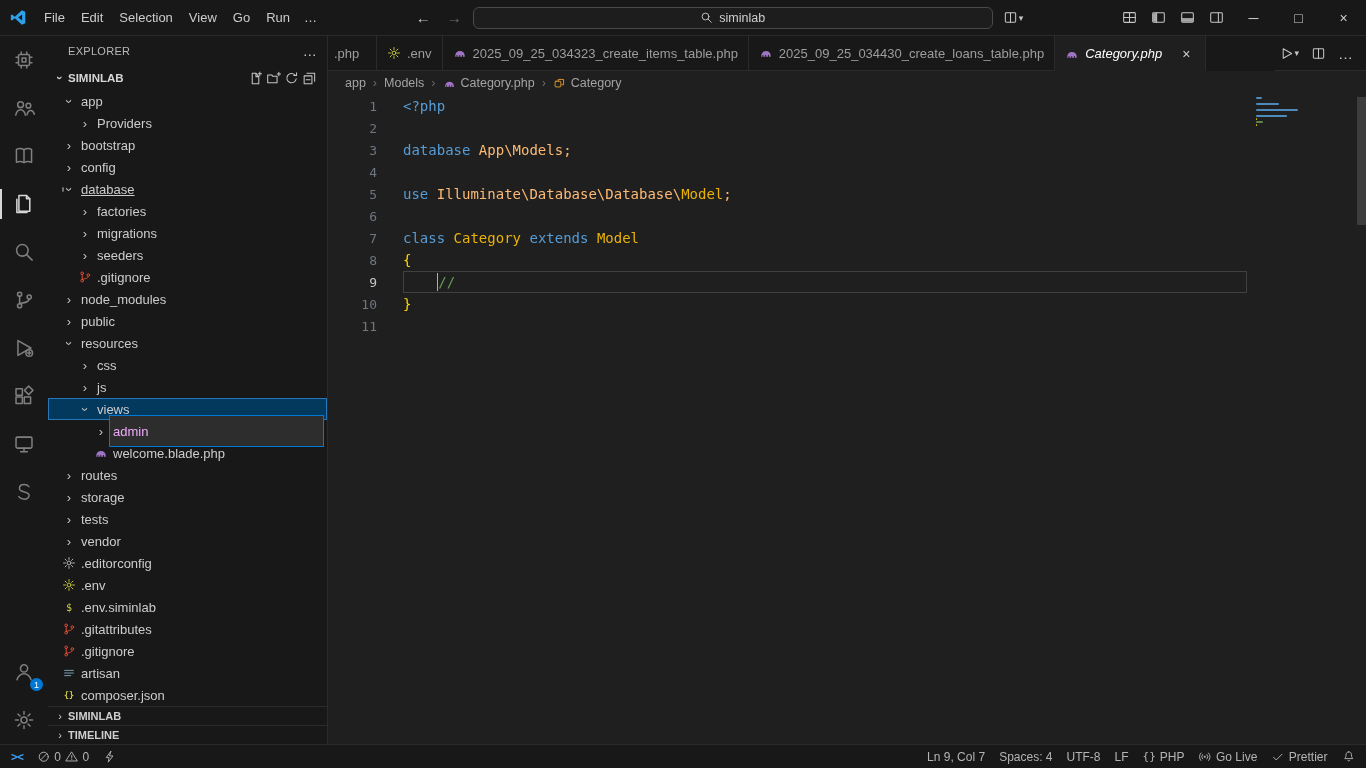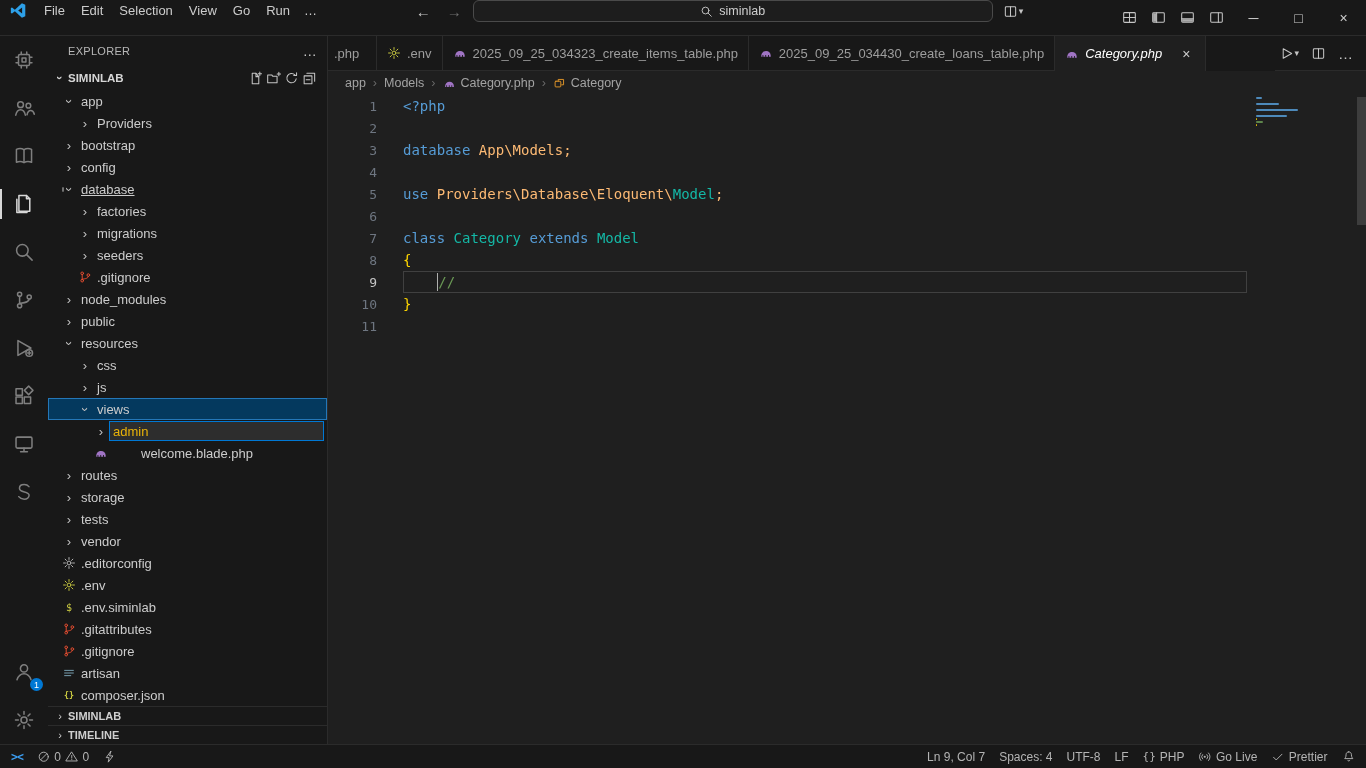--- a/index.html
+++ b/index.html
@@ -2,21 +2,21 @@
 <html><head>
 <meta charset="utf-8">
 <style>
   *{margin:0;padding:0;box-sizing:border-box}
   html,body{width:1366px;height:768px;overflow:hidden;background:#1f1f1f;
     font-family:"Liberation Sans","DejaVu Sans",sans-serif;color:#ccc;-webkit-font-smoothing:antialiased}
   .window{width:1366px;height:768px;display:flex;flex-direction:column}
 
   
   .titlebar{height:41px;flex:0 0 35px;background:#181818;border-bottom:1px solid #2b2b2b;
-    display:flex;align-items:flex-start;font-size:13px}
+    display:flex;align-items:center;font-size:13px}
   .tb-left{display:flex;align-items:center}
   .logo{width:36px;display:flex;justify-content:center;align-items:center}
   .logo svg{width:17px;height:17px}
   .menubar{display:flex;align-items:center}
   .menu-item{padding:3px 8px;border-radius:5px;color:#ccc;cursor:default;white-space:nowrap}
   .menu-item.more{padding:3px 6px;color:#ccc}
   .tb-center{flex:1;display:flex;align-items:center;justify-content:center;gap:6px;min-width:0}
   .navarrow{color:#c5c5c5;font-size:15px;padding:0 5px}
   .navarrow.fwd{color:#6f6f6f}
   .cmdcenter{width:520px;height:22px;background:#1d1d1d;border:1px solid #4a4a4a;border-radius:6px;
@@ -56,21 +56,21 @@
 
   .tree{flex:0 0 auto;overflow:hidden}
   .row{height:22px;display:flex;align-items:center;color:#ccc;font-size:13px;white-space:nowrap}
   .row .chev{width:16px;flex:0 0 16px;text-align:center;color:#c0c0c0;font-size:13px;display:inline-block}
   .chev{transition:none}
   .chev.exp{transform:rotate(90deg)}
   .row .ic{width:16px;flex:0 0 16px;display:flex;justify-content:center}
   .row .ic svg{width:14px;height:14px}
   .row .tlabel{margin-left:4px}
   .row.selected{background:#04395e;box-shadow:inset 0 0 0 1px #2477b8}
-  .row input{flex:1;margin-right:3px;height:20px;background:#2d2d2d;border:1px solid #0078d4;color:#eab308;
+  .row input{flex:1;margin-right:3px;height:32px;background:#2d2d2d;border:1px solid #0078d4;color:#f0abfc;
     font-size:13px;font-family:inherit;padding:0 3px;outline:none}
 
   .sb-panels{margin-top:auto}
   .panel-row{height:19px;border-top:1px solid #2b2b2b;display:flex;align-items:center;
     font-weight:bold;font-size:11px;color:#cfcfcf}
   .panel-row .chev{width:16px;text-align:center;margin-left:4px;font-weight:normal}
 
   
   .editor{flex:1;display:flex;flex-direction:column;background:#1f1f1f;min-width:0}
   .tabbar{height:35px;flex:0 0 35px;background:#181818;display:flex;align-items:stretch}
@@ -96,21 +96,21 @@
   .bc-sep{color:#6a6a6a}
 
   .codearea{flex:1;position:relative;overflow:hidden;
     font-family:"DejaVu Sans Mono","Liberation Mono",monospace;font-size:14px}
   .codelines{position:absolute;inset:0}
   .cl{height:22px;display:flex;align-items:center}
   .cl .ln{width:49px;flex:0 0 49px;text-align:right;color:#6e7681;font-size:13px}
   .cl .inner{flex:1;margin-left:26px;margin-right:119px;height:22px;display:flex;align-items:center;white-space:pre}
   .cl.current .ln{color:#c6c6c6}
   .cl.current .inner{box-shadow:inset 0 0 0 1px #404040}
-  .tok-k{color:#569cd6}.tok-y{color:#14b8a6}.tok-p{color:#fdba74}.tok-c{color:#6a9955}.tok-b{color:#ffd700}
+  .tok-k{color:#569cd6}.tok-y{color:#eab308}.tok-p{color:#fdba74}.tok-c{color:#6a9955}.tok-b{color:#ffd700}
   .cursor{display:inline-block;width:1.5px;height:18px;background:#aeafad}
 
   .minimap{position:absolute;top:2px;right:14px;width:100px}
   .mm-line{height:2px;margin:0 0 1px 4px;border-radius:1px;opacity:.85}
   .vscroll{position:absolute;top:2px;right:0;width:9px;height:128px;background:#4a4a4a;opacity:.7}
 
   
   .statusbar{height:24px;flex:0 0 24px;background:#181818;border-top:1px solid #2b2b2b;
     display:flex;align-items:center;font-size:12px;color:#b4b4b4;padding:0 4px}
   .sb-left,.sb-right{display:flex;align-items:center;height:100%}
@@ -416,21 +416,21 @@
             <span class="tlabel">js</span>
           </div>
           <div class="row selected" style="padding-left: 29px;">
             <span class="chev exp">›</span>
             <span class="tlabel">views</span>
           </div>
           <div class="row" style="padding-left: 45px;">
             <span class="chev">›</span>
             <input value="admin" style="">
           </div>
-          <div class="row" style="padding-left: 45px; gap: 28px;">
+          <div class="row" style="padding-left: 45px;">
             <span class="ic c-php">
               <svg viewBox="0 0 16 16">
                 <path fill="currentColor" d="M2.6 12.2v-1c0-3.2 2.4-5.5 5.5-5.5 3 0 5.3 2.2 5.3 5.3v1.2h-2.1v-1.9h-1v1.9H8.2v-1.9h-1v1.9H5v-1.9H4v1.9z"></path>
               </svg>
             </span>
             <span class="tlabel">welcome.blade.php</span>
           </div>
           <div class="row" style="padding-left: 13px;">
             <span class="chev">›</span>
             <span class="tlabel">routes</span>
@@ -626,21 +626,21 @@
             <div class="cl">
               <span class="ln">3</span>
               <span class="inner"><span class="tok-k">database </span><span class="tok-p">App\Models</span><span class="tok-p">;</span></span>
             </div>
             <div class="cl">
               <span class="ln">4</span>
               <span class="inner"></span>
             </div>
             <div class="cl">
               <span class="ln">5</span>
-              <span class="inner"><span class="tok-k">use </span><span class="tok-p">Providers\Database\Eloquent\</span><span class="tok-y">Model</span><span class="tok-p">;</span></span>
+              <span class="inner"><span class="tok-k">use </span><span class="tok-p">Illuminate\Database\Database\</span><span class="tok-y">Model</span><span class="tok-p">;</span></span>
             </div>
             <div class="cl">
               <span class="ln">6</span>
               <span class="inner"></span>
             </div>
             <div class="cl">
               <span class="ln">7</span>
               <span class="inner"><span class="tok-k">class </span><span class="tok-y">Category</span><span class="tok-p"> </span><span class="tok-k">extends</span><span class="tok-p"> </span><span class="tok-y">Model</span></span>
             </div>
             <div class="cl">

